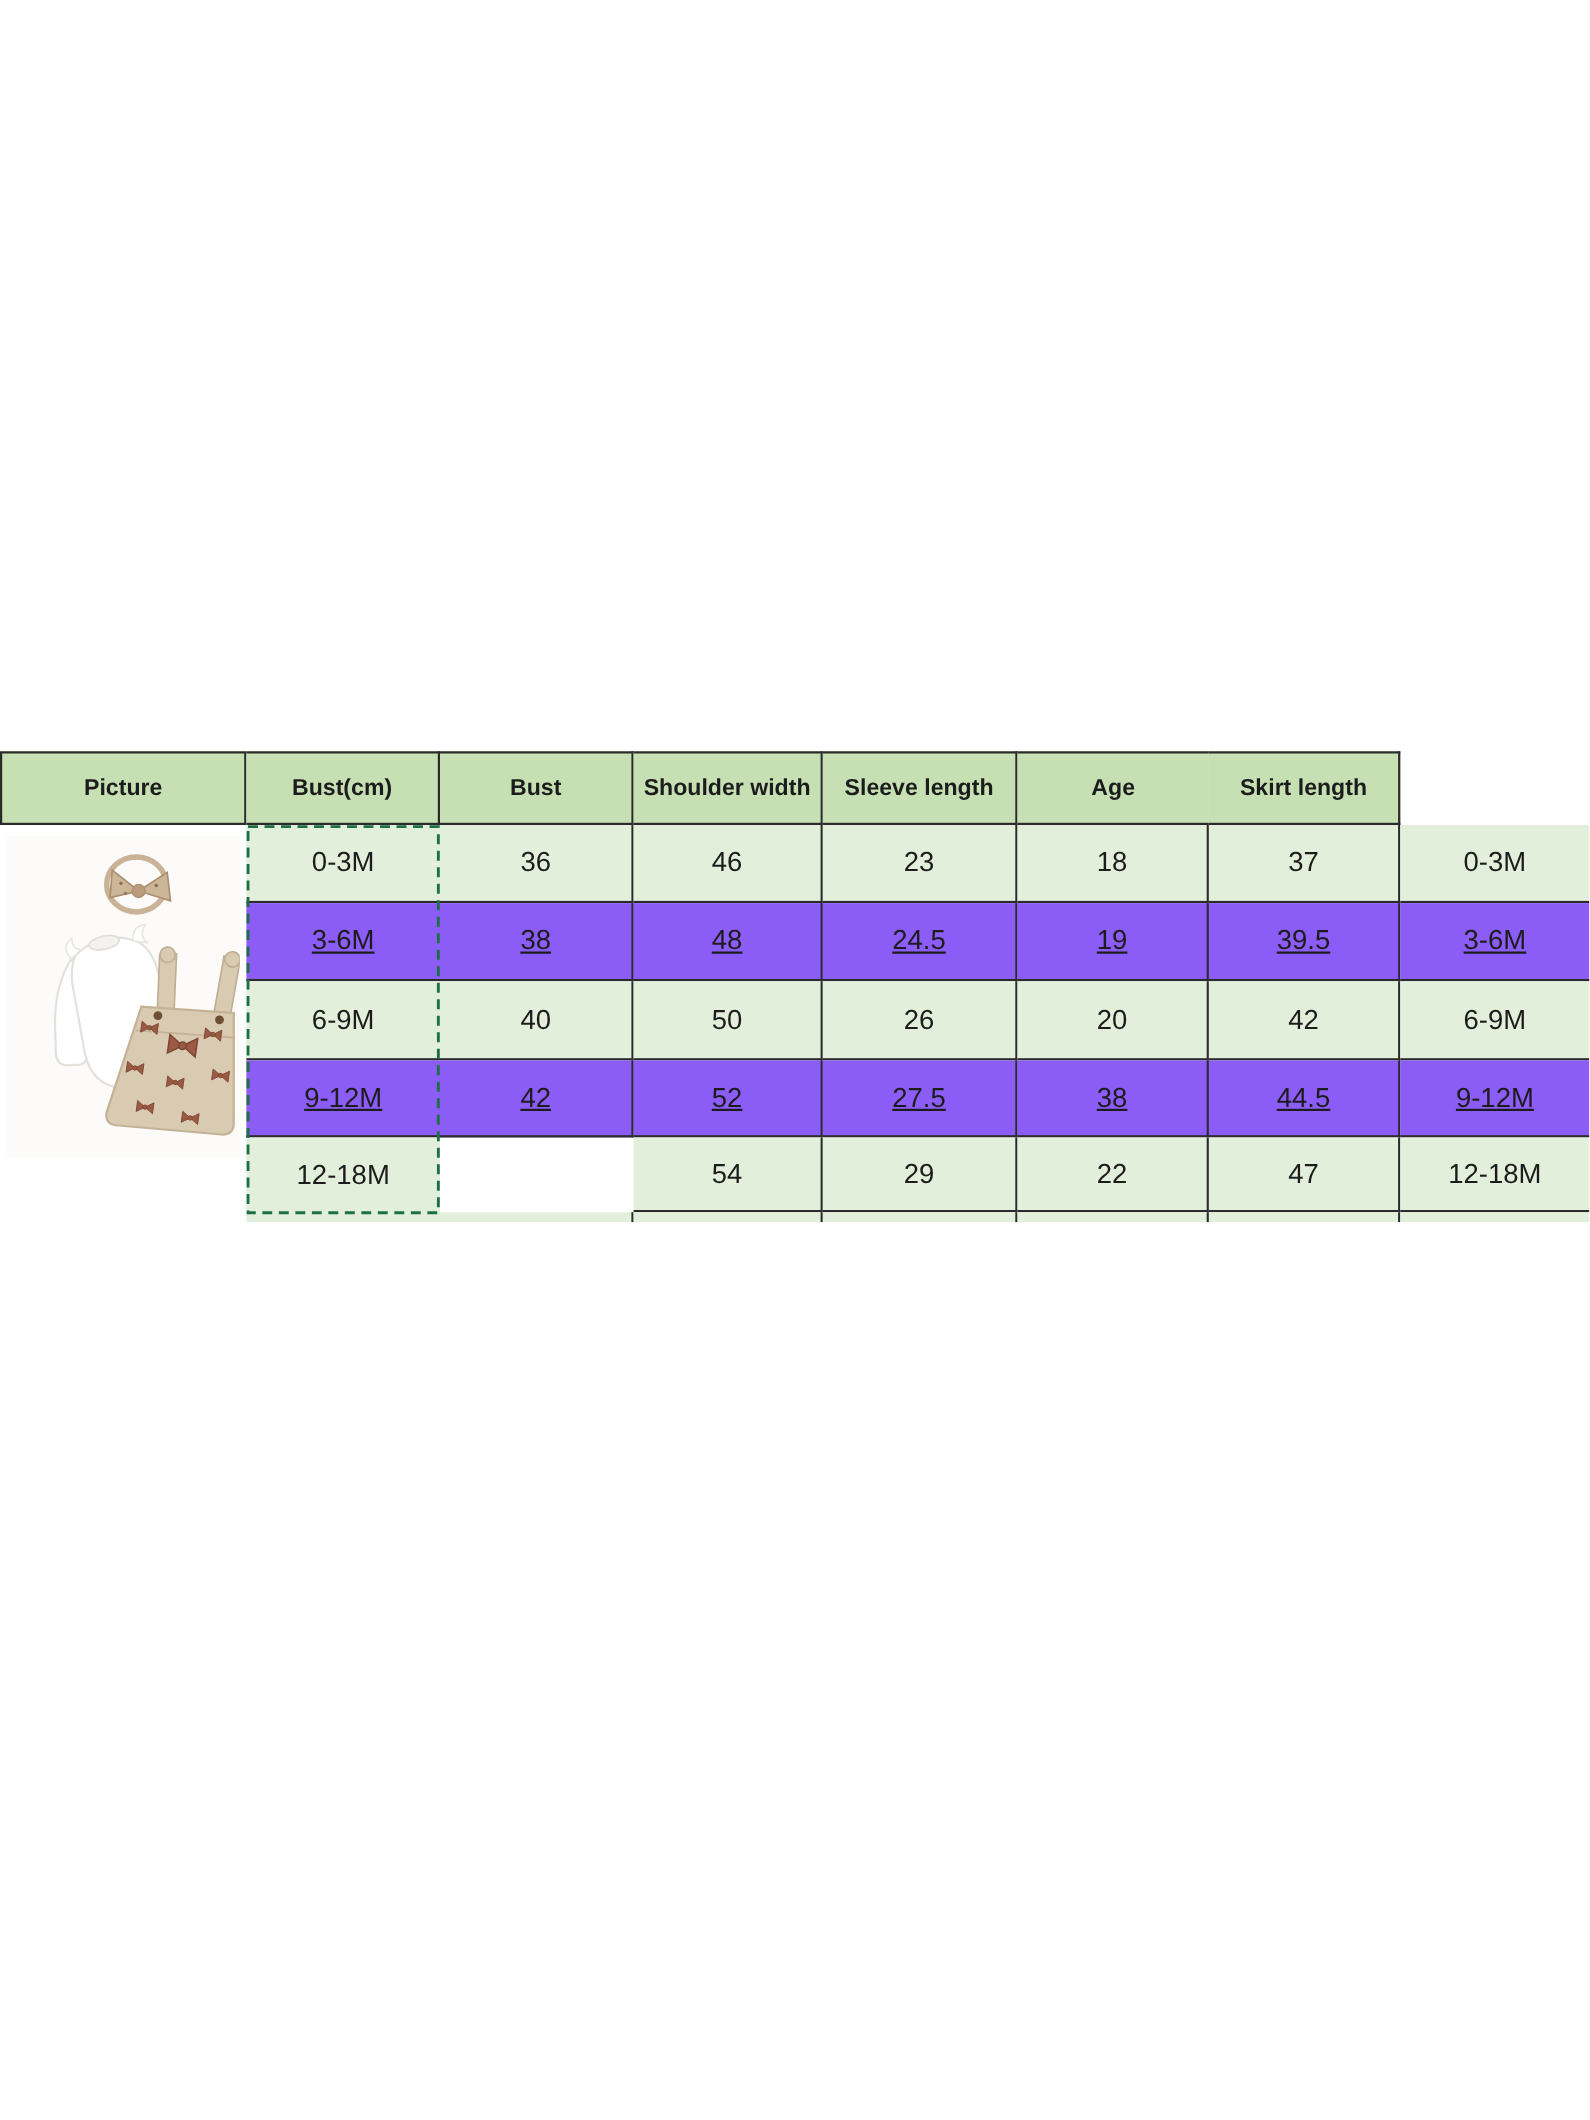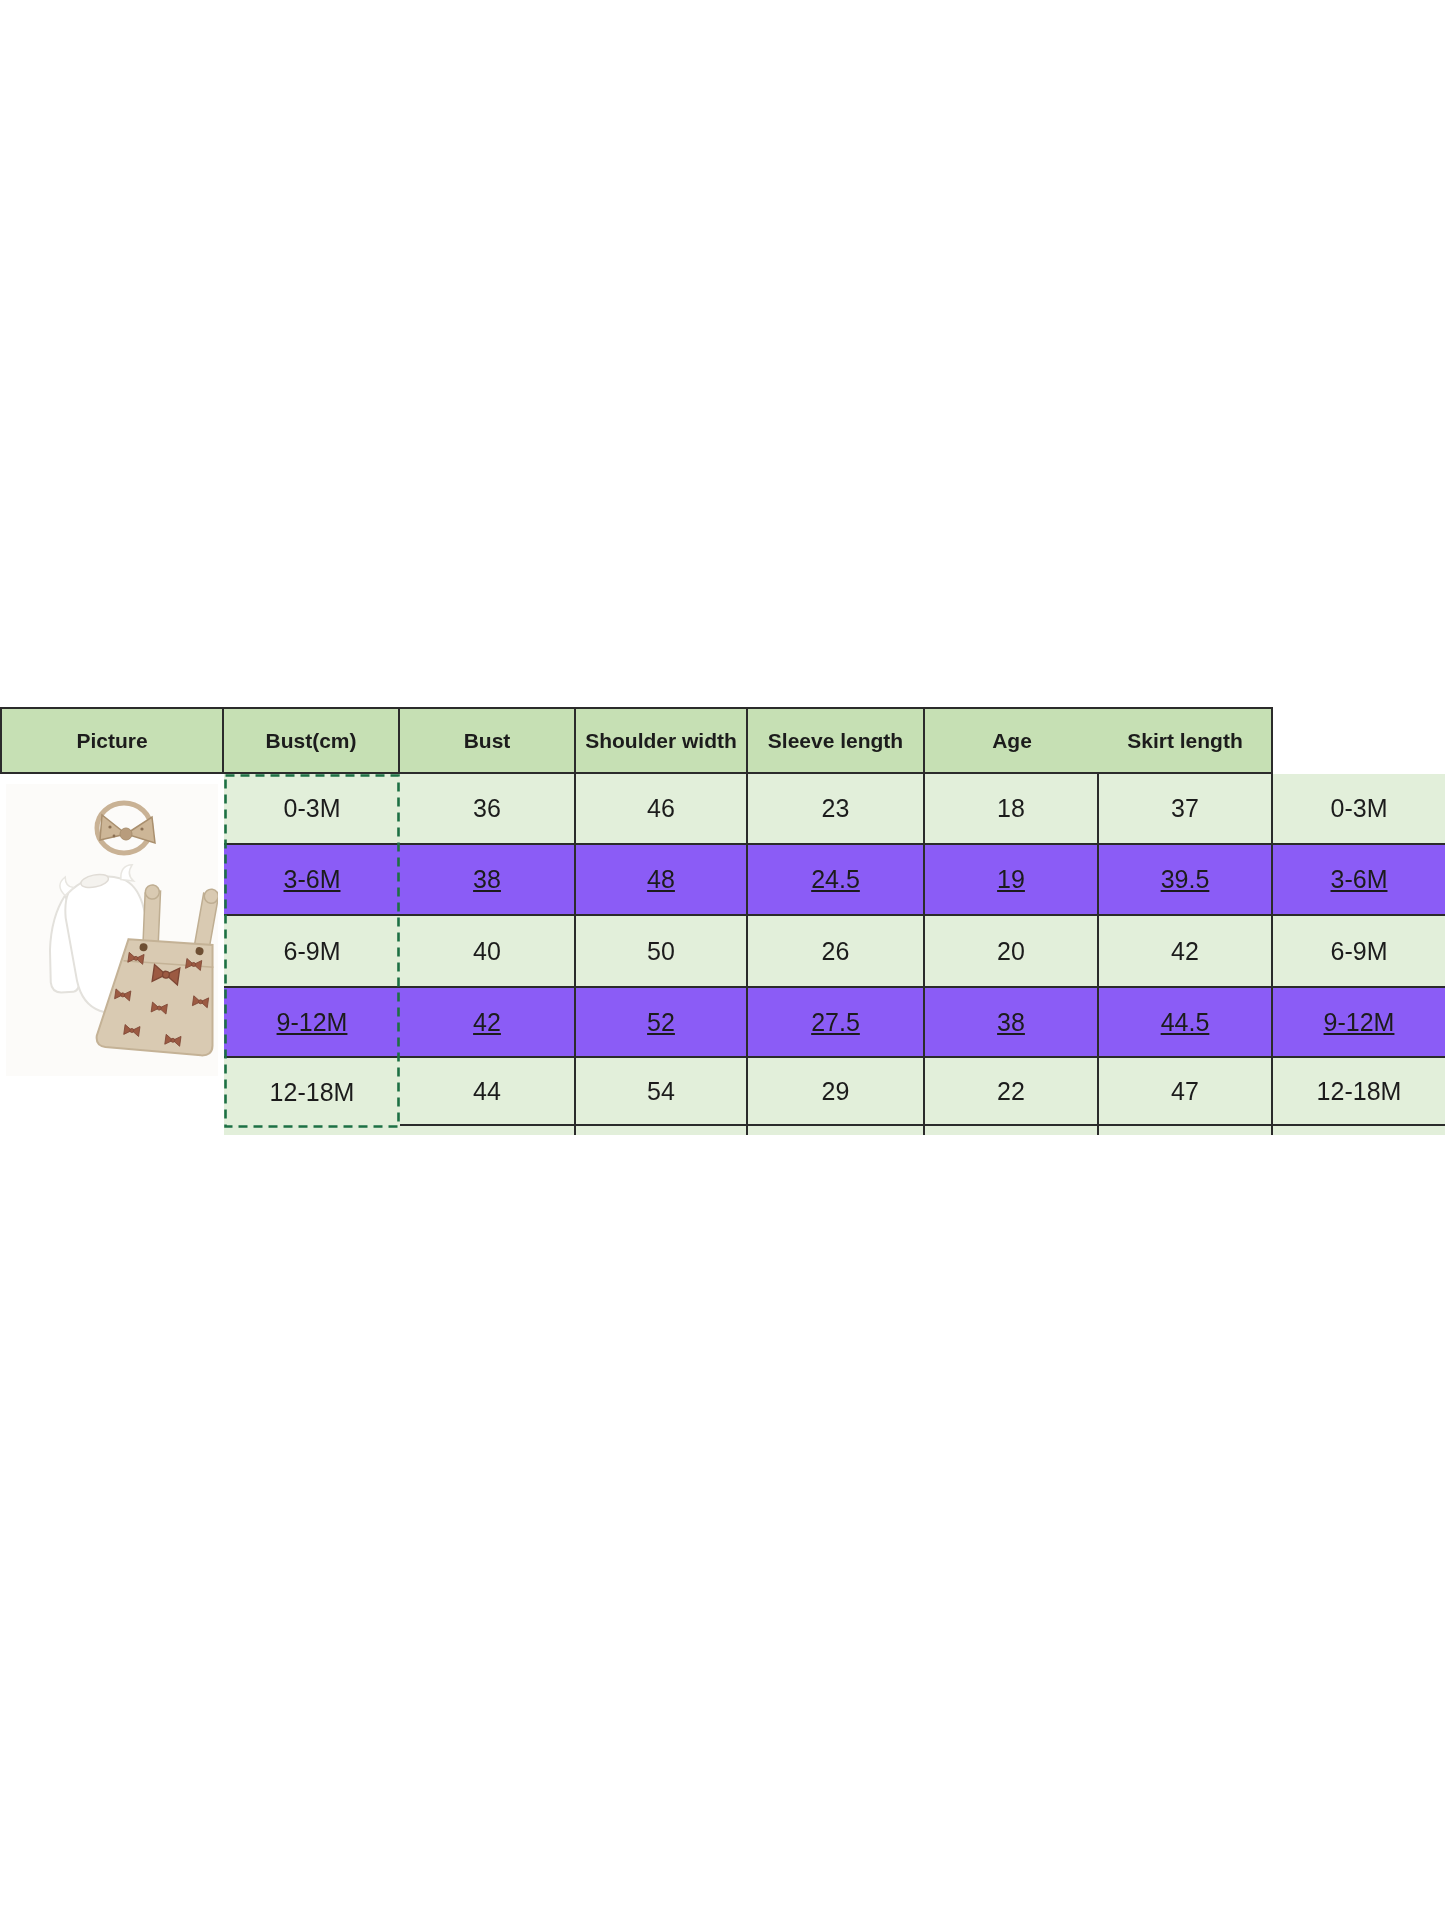--- a/index.html
+++ b/index.html
@@ -1,21 +1,21 @@
 <!DOCTYPE html>
 <html><head>
 <meta charset="utf-8">
 <style>
   html,body{margin:0;padding:0;background:#ffffff;}
   .canvas{
     position:relative;width:1445px;height:1927px;background:#ffffff;overflow:hidden;
     font-family:"Liberation Sans","DejaVu Sans",sans-serif;color:#1c1c1c;
   }
   .size-table{
-    position:absolute;left:0;top:707px;width:1445px;
+    position:absolute;left:0;top:683px;width:1445px;
     display:grid;
     grid-template-columns:224px 176px 176px 172px 177px 174px 174px 172px;
     grid-template-rows:67px 71px 71px 72px 70px 68px 9px;
     box-sizing:border-box;
   }
   .cell{
     box-sizing:border-box;display:flex;align-items:center;justify-content:center;
     border-right:2px solid #2b2b2b;border-bottom:2px solid #2b2b2b;
     overflow:hidden;white-space:nowrap;
   }
@@ -139,21 +139,20 @@
 
     <div class="cell d dark no-vert c2 r5">9-12M</div>
     <div class="cell d dark c3 r5">42</div>
     <div class="cell d dark c4 r5">52</div>
     <div class="cell d dark c5 r5">27.5</div>
     <div class="cell d dark c6 r5">38</div>
     <div class="cell d dark c7 r5">44.5</div>
     <div class="cell d dark last-col c8 r5">9-12M</div>
 
     <div class="cell d light no-vert no-bottom c2 r6">12-18M</div>
-    <div class="cell d light c3 r6">44</div>
     <div class="cell d light c4 r6">54</div>
     <div class="cell d light c5 r6">29</div>
     <div class="cell d light c6 r6">22</div>
     <div class="cell d light c7 r6">47</div>
     <div class="cell d light last-col c8 r6">12-18M</div>
 
     <div class="cell light sliver no-vert c2 r7"></div>
     <div class="cell light sliver c3 r7"></div>
     <div class="cell light sliver c4 r7"></div>
     <div class="cell light sliver c5 r7"></div>

